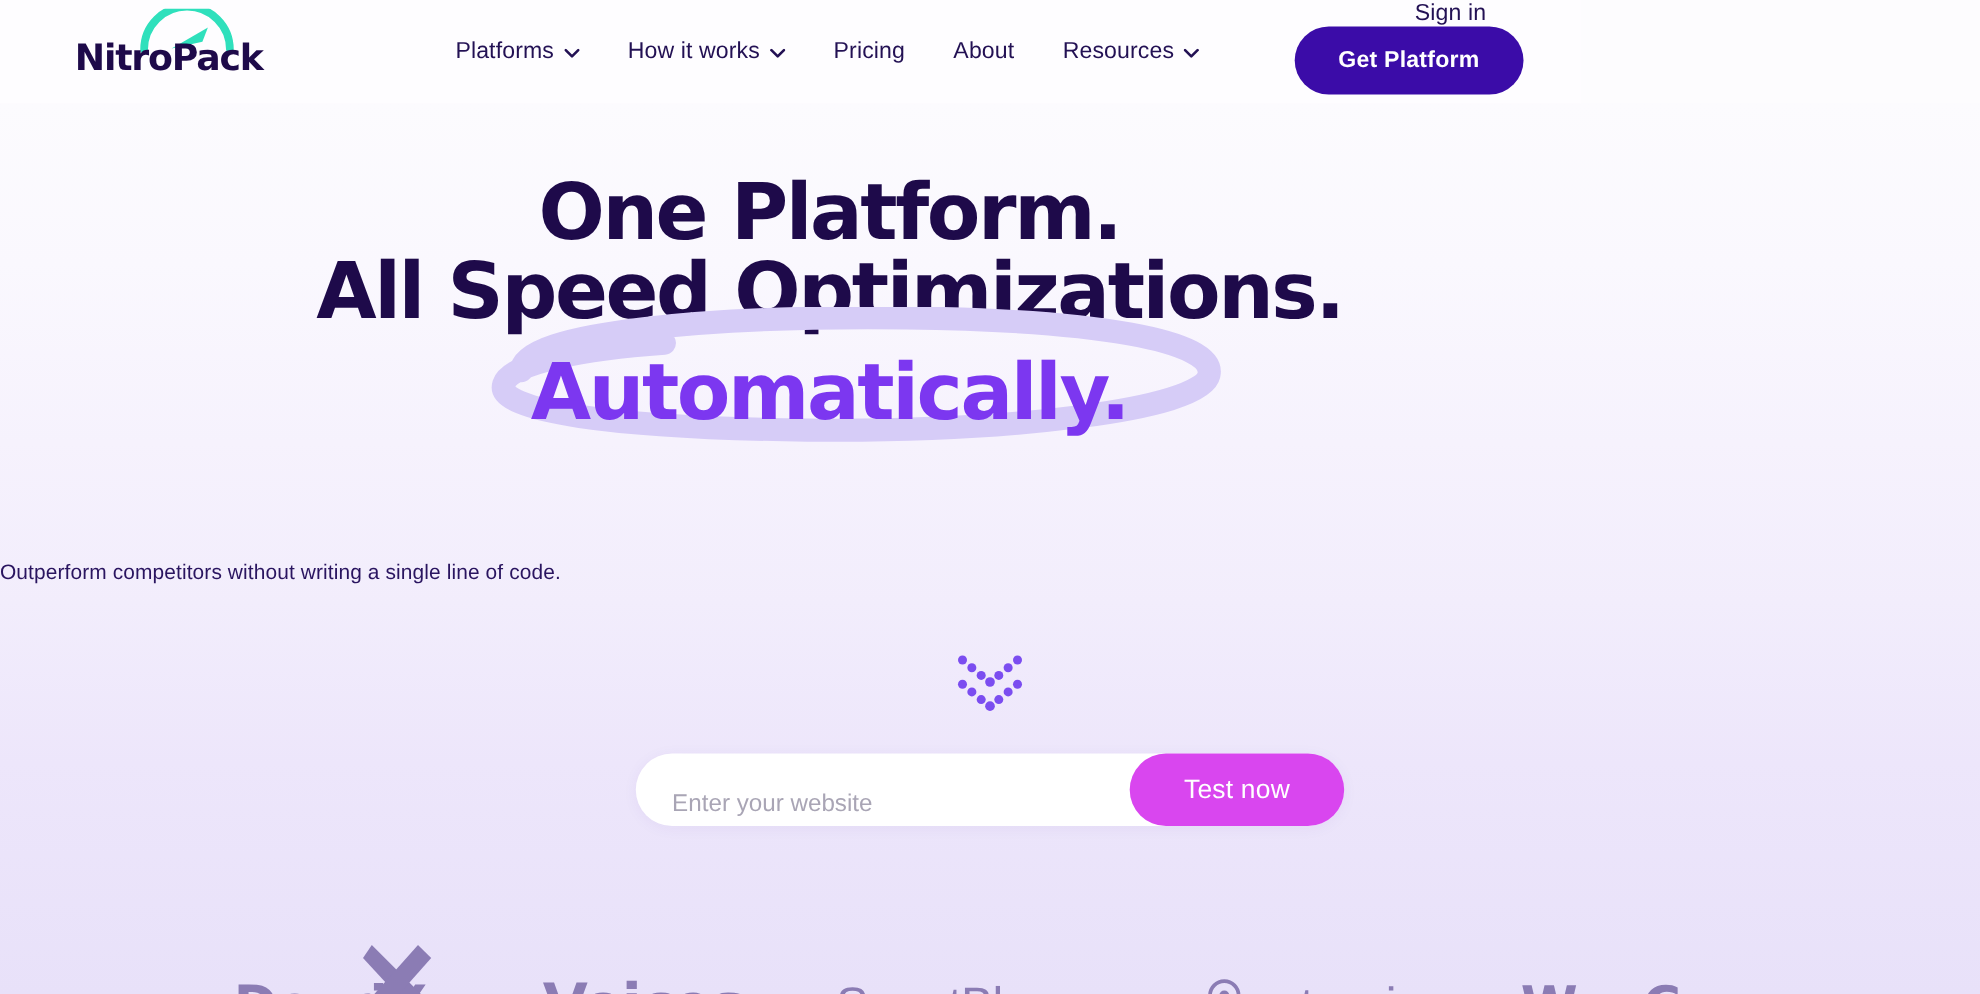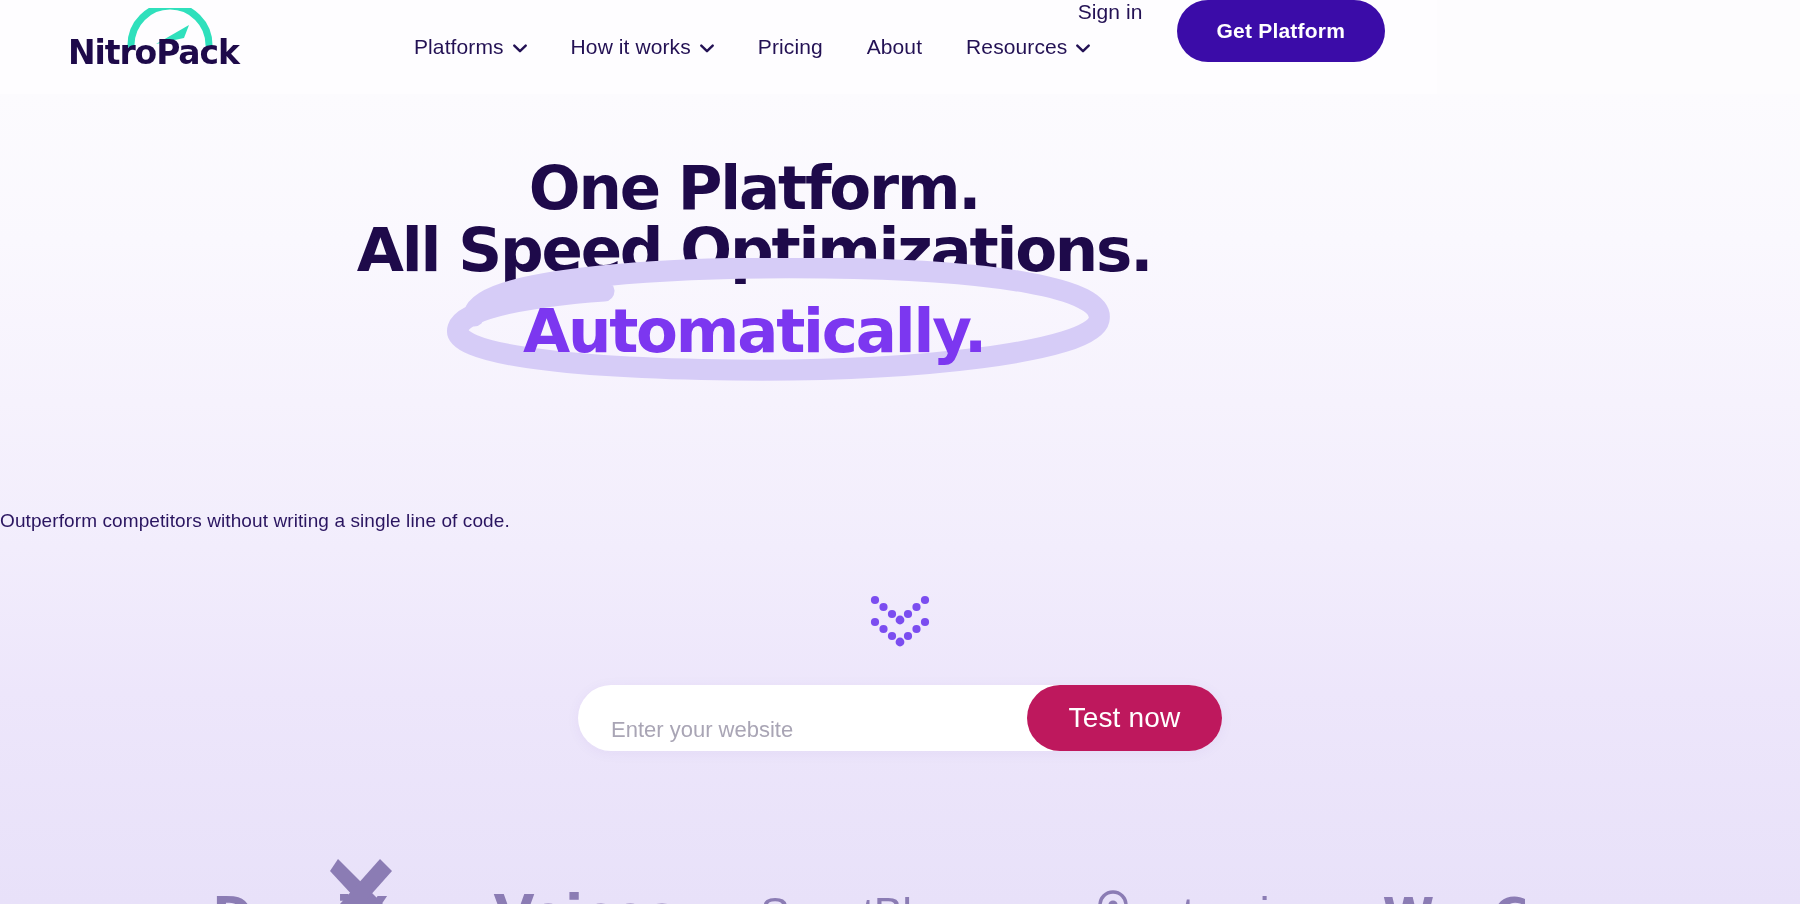--- a/index.html
+++ b/index.html
@@ -39,21 +39,21 @@
     display:flex; align-items:center; gap:9px;
     font-size:21px; color:#231154; font-weight:400;
     padding:0 22px; height:94px; cursor:pointer;
     white-space:nowrap;
     letter-spacing:0.1px;
   }
   .chev { display:inline-block; width:14px; height:9px; position:relative; top:1px; }
 
   .auth {
     position:absolute; right:52px; top:0; height:94px;
-    display:flex; align-items:flex-start; gap:0px;
+    display:flex; align-items:flex-end; gap:0px;flex-direction:column;
   }
   .signin {
     font-size:21px; color:#231154; padding:0 34px; cursor:pointer;
     white-space:nowrap; letter-spacing:0.1px;
   }
   .btn-started {
     background:#3B0CA8; color:#FFFFFF;
     font-size:21px; font-weight:600;
     border:none; border-radius:40px;
     padding:0 40px; height:62px; cursor:pointer;
@@ -67,21 +67,21 @@
     background:linear-gradient(180deg,
         #FCFBFE 0%, #FAF8FE 18%, #F6F2FD 38%,
         #F2EDFC 56%, #EDE6FB 74%, #E8E1F9 100%);
     overflow:hidden;
   }
 
   .headline {
     position:absolute; top:63px; left:0; width:1508px;
     text-align:center;
     font-family:"DejaVu Sans", sans-serif;
-    font-size:61px; font-weight:700; line-height:1.02;
+    font-size:71px; font-weight:700; line-height:1.02;
     color:#1E0A4A; letter-spacing:-2.2px;
   }
   .headline .l1, .headline .l2 { display:block; }
   .headline .l3 { display:block; position:relative; margin-top:19px; }
   .hl-auto {
     color:#7C37F0; position:relative; z-index:3;
   }
   .circle-svg {
     position:absolute;
     left:50%; transform:translateX(-50%);
@@ -108,25 +108,25 @@
     box-shadow:0 2px 14px rgba(70,30,160,0.05);
   }
   .search-input {
     flex:1; border:none; outline:none; background:transparent;
     font-family:"Liberation Sans", sans-serif;
     font-size:22px; color:#2A1560;
     padding-left:33px; height:66px;margin-top:24px;
   }
   .search-input::placeholder { color:#A9A5B5; }
   .btn-test {
-    background:#be185d; color:#FFFFFF;
+    background:#d946ef; color:#FFFFFF;
     border:none; border-radius:40px;
     height:66px; width:195px;
     font-family:"Liberation Sans", sans-serif;
-    font-size:28px; font-weight:400; cursor:pointer;
+    font-size:24px; font-weight:400; cursor:pointer;
     letter-spacing:0.2px;
   }
 
   
   .logos {
     position:absolute; top:765px; left:0; width:1800px; height:110px;
     display:flex; align-items:center; justify-content:center;
     gap:0px;
   }
   .logo-cell {

